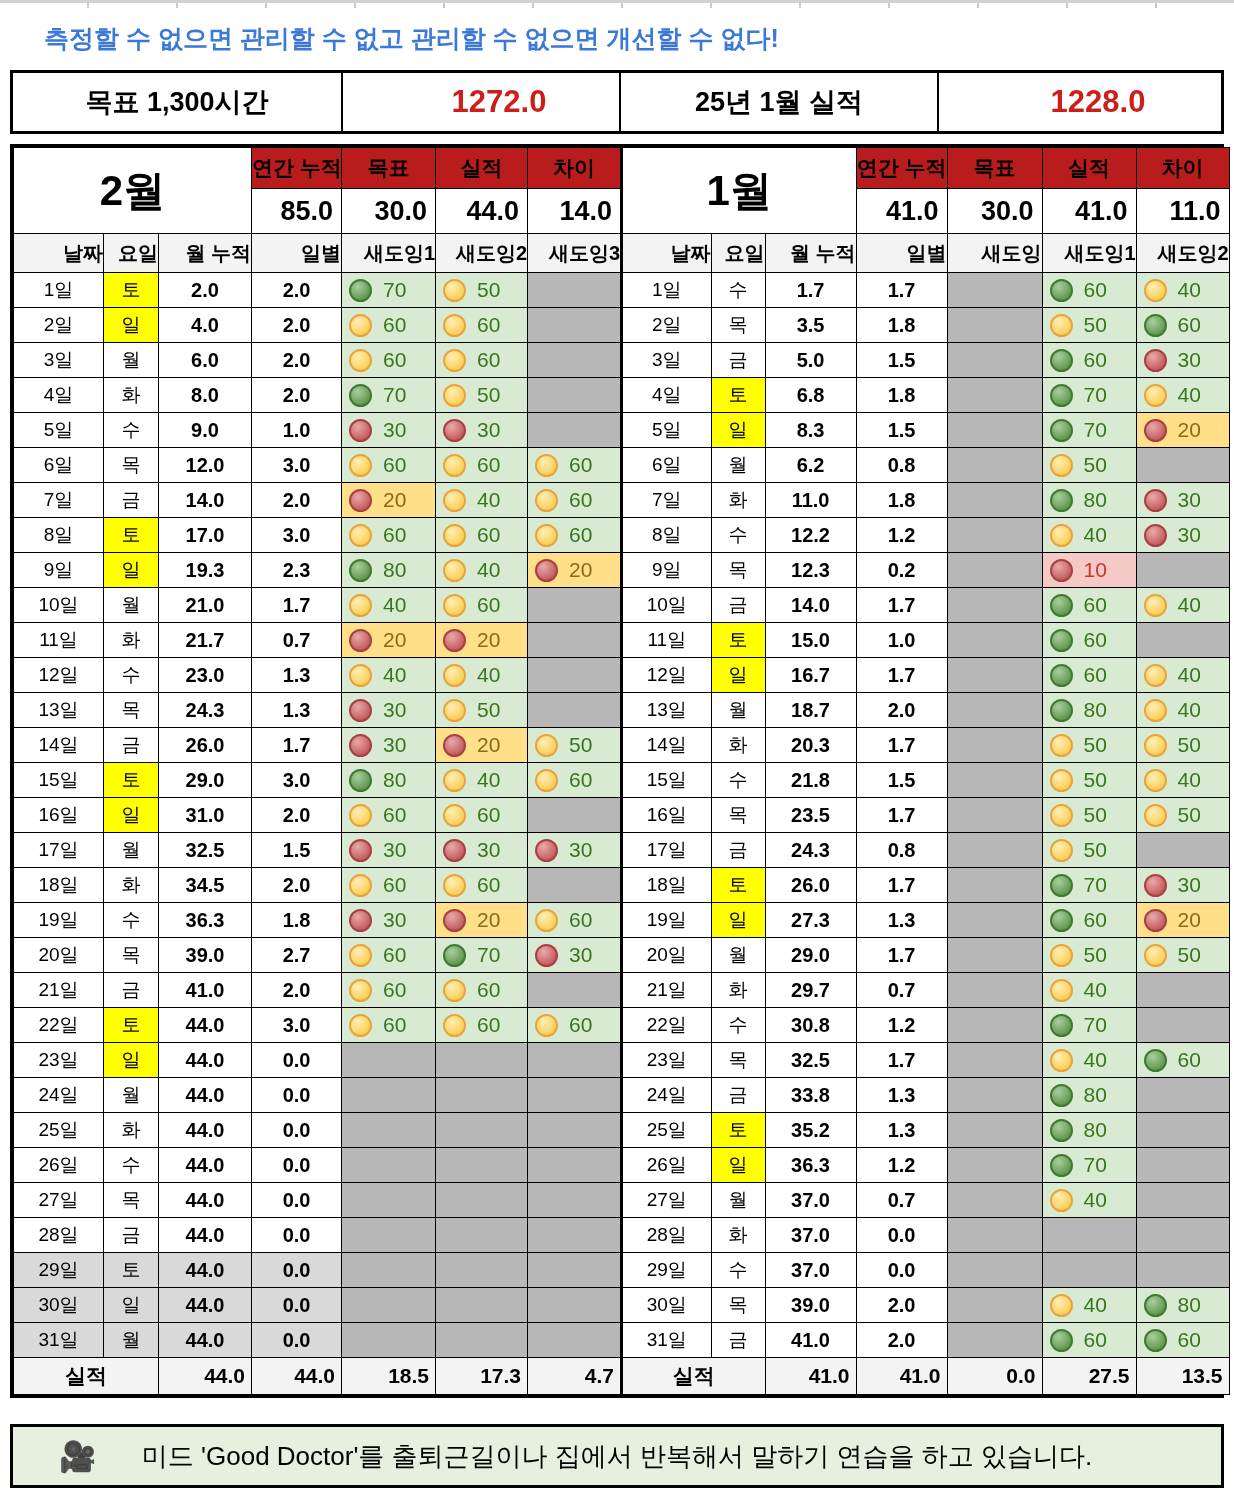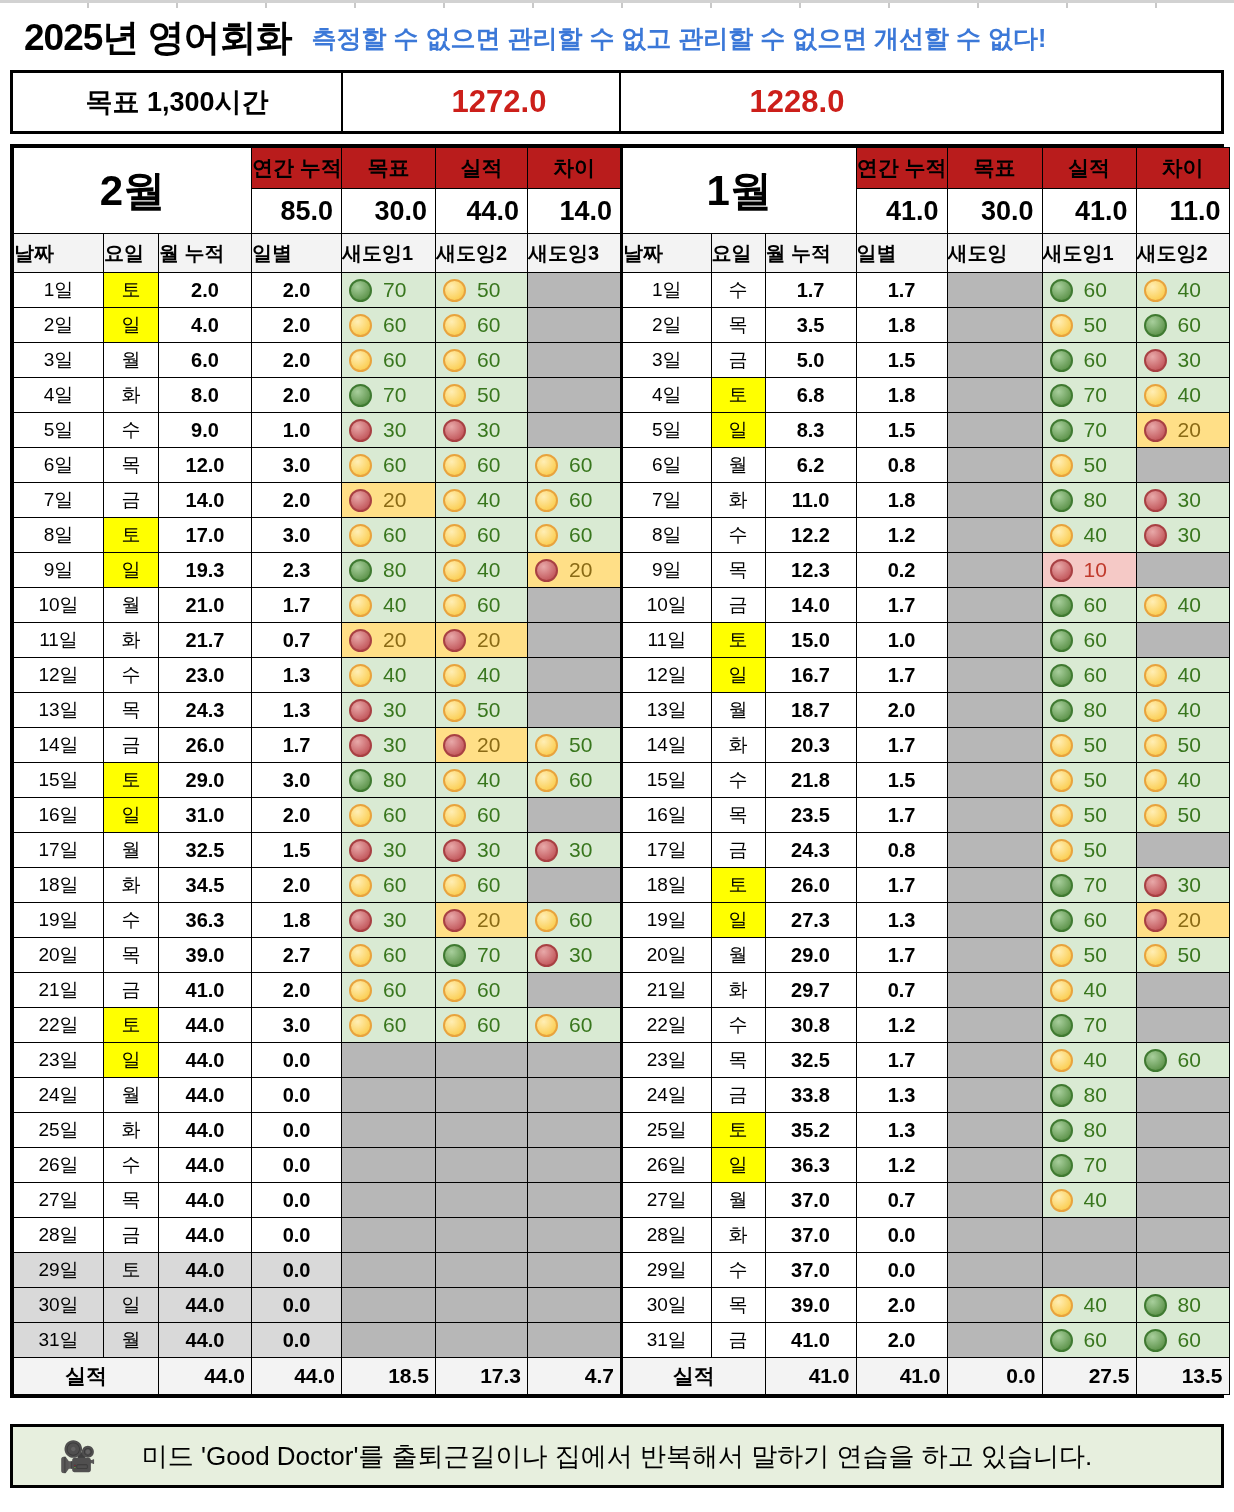--- a/index.html
+++ b/index.html
@@ -26,21 +26,21 @@
   .s-value{font-size:31px;font-weight:bold;color:#cc1f1a;padding-left:36px;}
 
   .main{margin:0 10px;border:3px solid #000;display:flex;background:#fff;}
   table{border-collapse:collapse;table-layout:fixed;width:607px;}
   #table-1{border-left:2px solid #000;}
   td,th{border:1.5px solid #000;padding:0;overflow:hidden;white-space:nowrap;vertical-align:middle;}
 
   .month-cell{background:#fff;font-size:42px;font-weight:bold;text-align:center;}
   .lbl{background:#b91c1c;font-size:21px;font-weight:bold;text-align:center;height:40px;}
   .stat-val{background:#fff;font-size:27px;font-weight:bold;text-align:right;padding-right:8px;height:44px;}
-  .col-head{background:#f3f3f3;font-size:20px;font-weight:bold;text-align:left;height:38px;}
+  .col-head{background:#f3f3f3;font-size:20px;font-weight:bold;text-align:right;height:38px;}
 
   tbody td{height:34px;}
   .date,.wd{font-size:19px;text-align:center;background:#fff;}
   .wd.hl{background:#ffff00;}
   .cum,.daily{font-size:20px;font-weight:bold;text-align:center;background:#fff;}
   tr.dis .date,tr.dis .wd,tr.dis .cum,tr.dis .daily{background:#d9d9d9;}
 
   .sc{padding-left:7px;}
   .sc.empty{background:#b7b7b7;}
   .sc.green{background:#d9ead3;}
@@ -66,27 +66,27 @@
   }
   .f-icon{position:absolute;left:46px;font-size:30px;filter:grayscale(35%);}
   .f-text{font-size:26px;}
 </style>
 </head>
 <body>
 
 <div class="top-strip"></div>
 
 <div class="title-row">
-  <div class="title">2025년 영어회화</div>
   <div class="quote">측정할 수 없으면 관리할 수 없고 관리할 수 없으면 개선할 수 없다!</div>
 </div>
 
 <div class="summary-bar">
   <div class="s-cell s-label">목표 1,300시간</div>
   <div class="s-cell s-value">1272.0</div>
+  <div class="s-cell s-label">25년 1월 실적</div>
   <div class="s-cell s-value">1228.0</div>
 </div>
 
 <div class="main">
   <table id="table-0">
       <colgroup>
         <col style="width: 90px;">
         <col style="width: 55px;">
         <col style="width: 93px;">
         <col style="width: 90px;">

